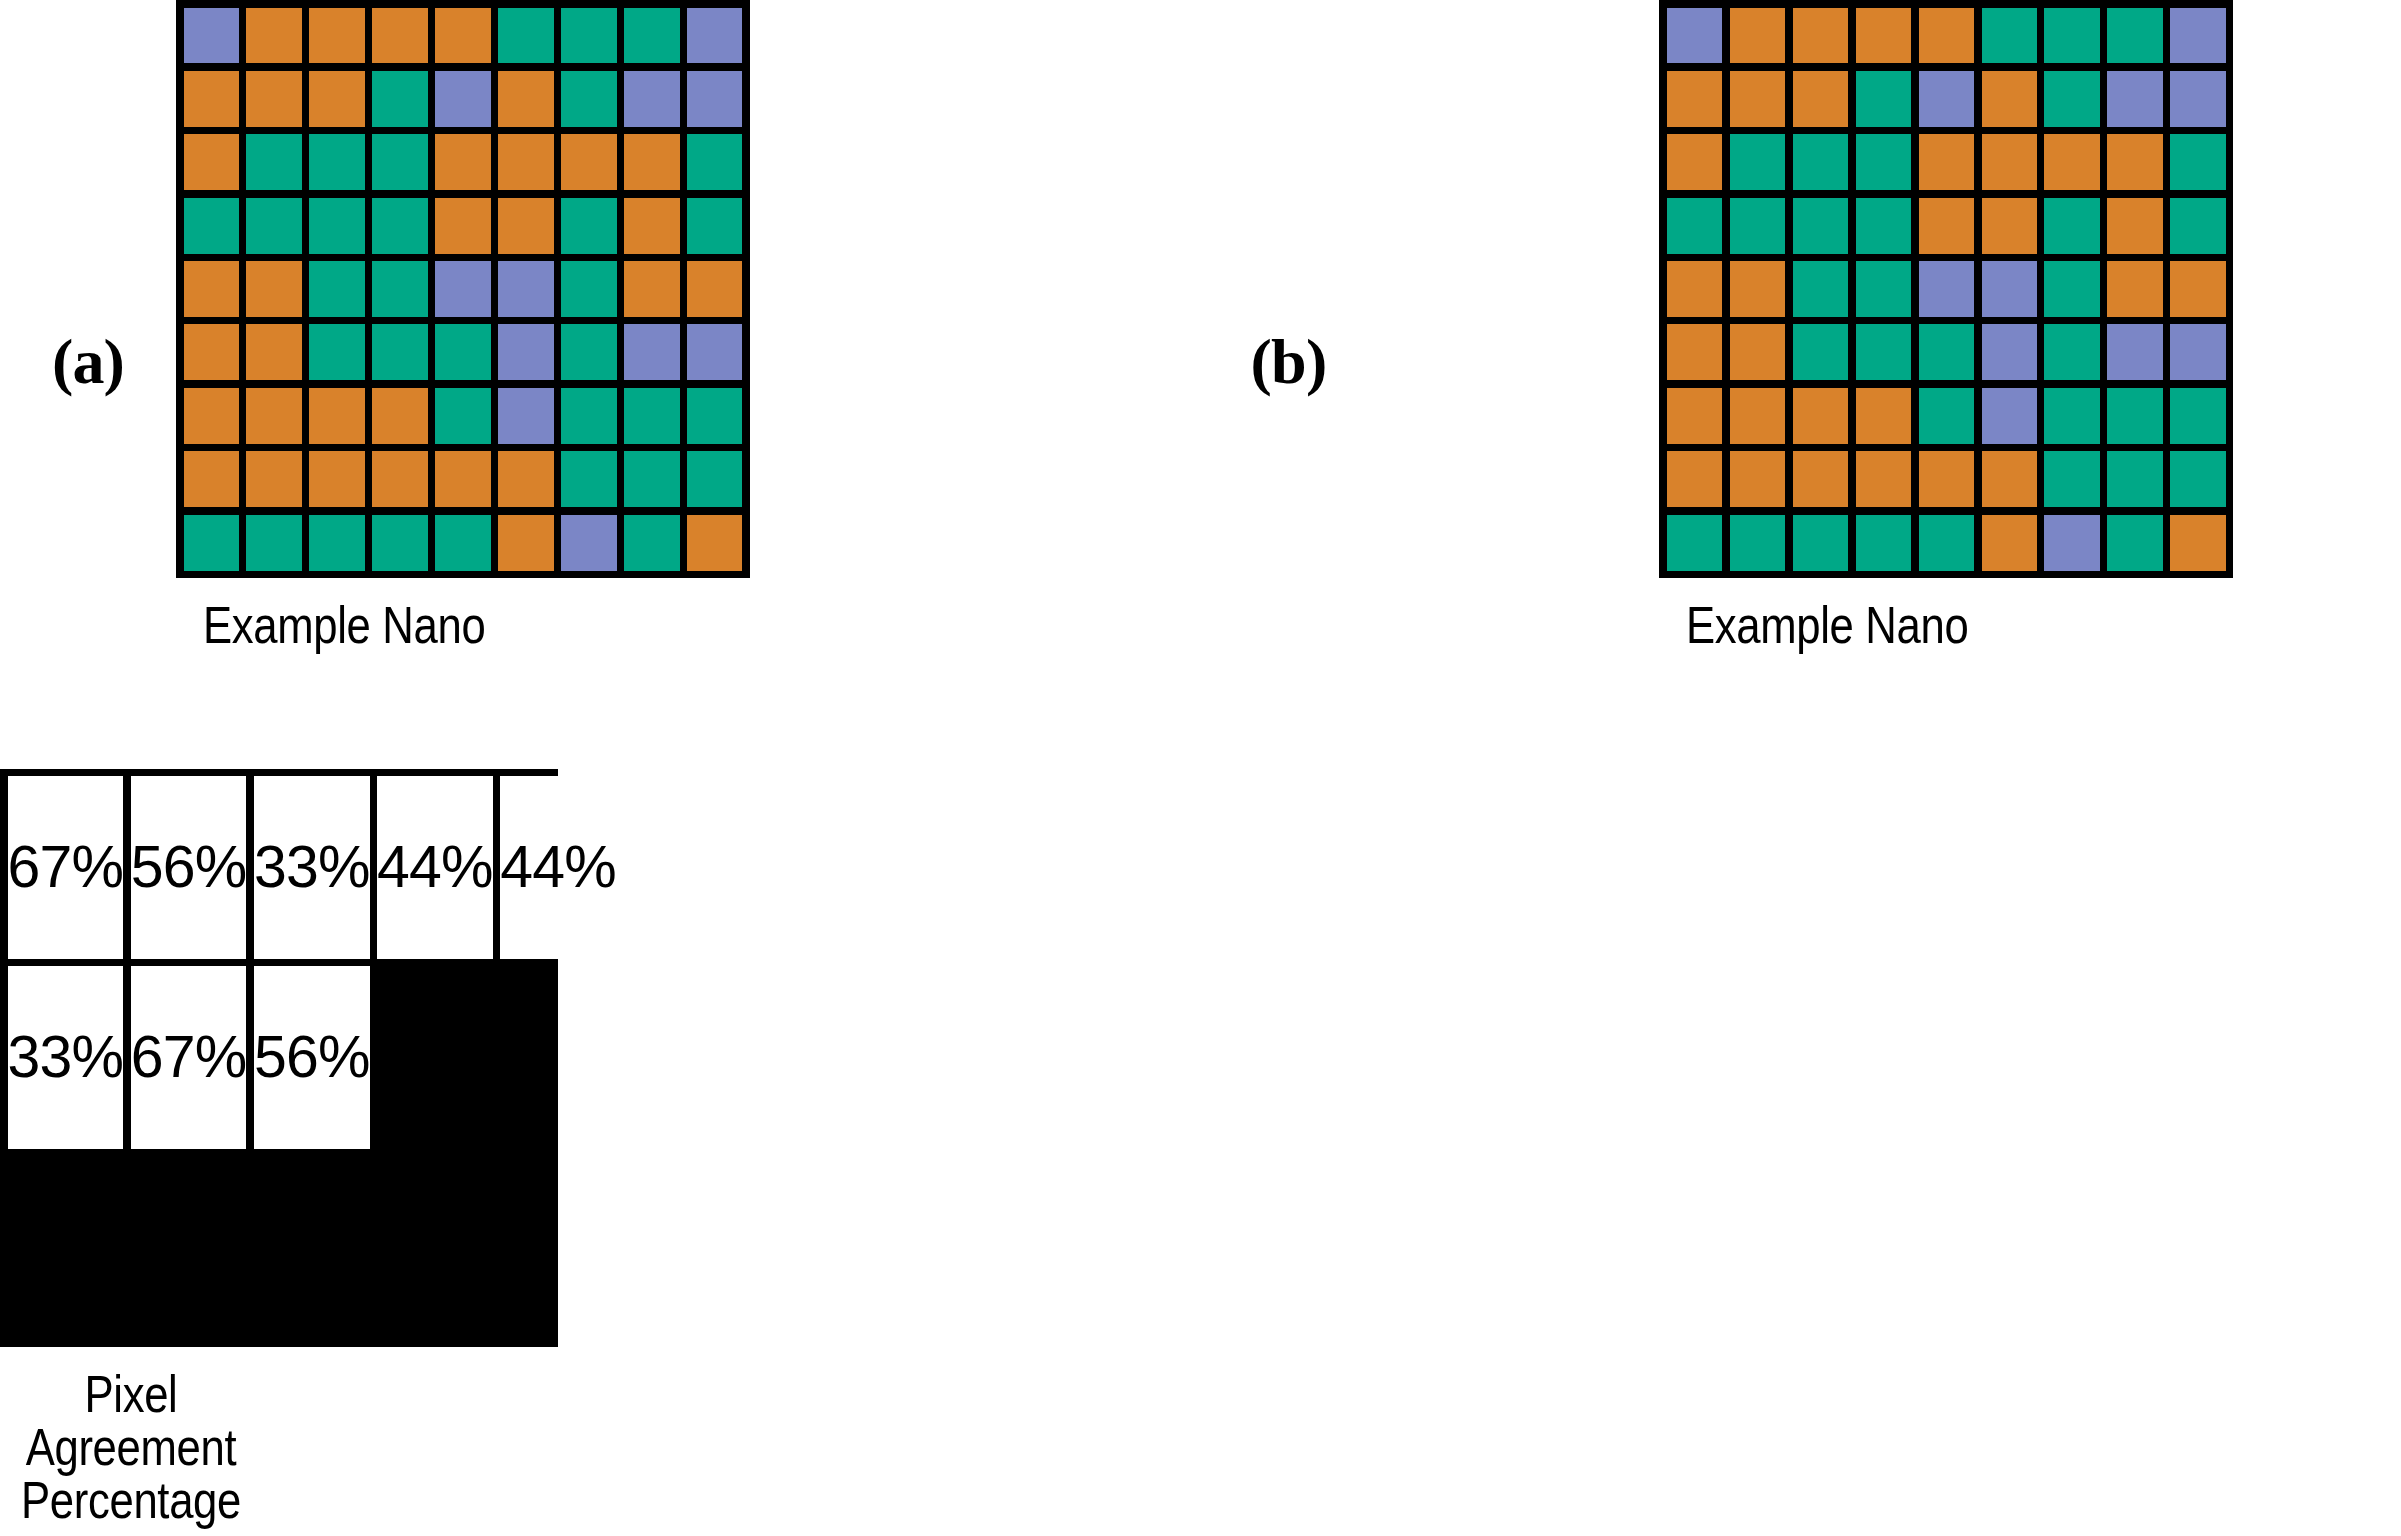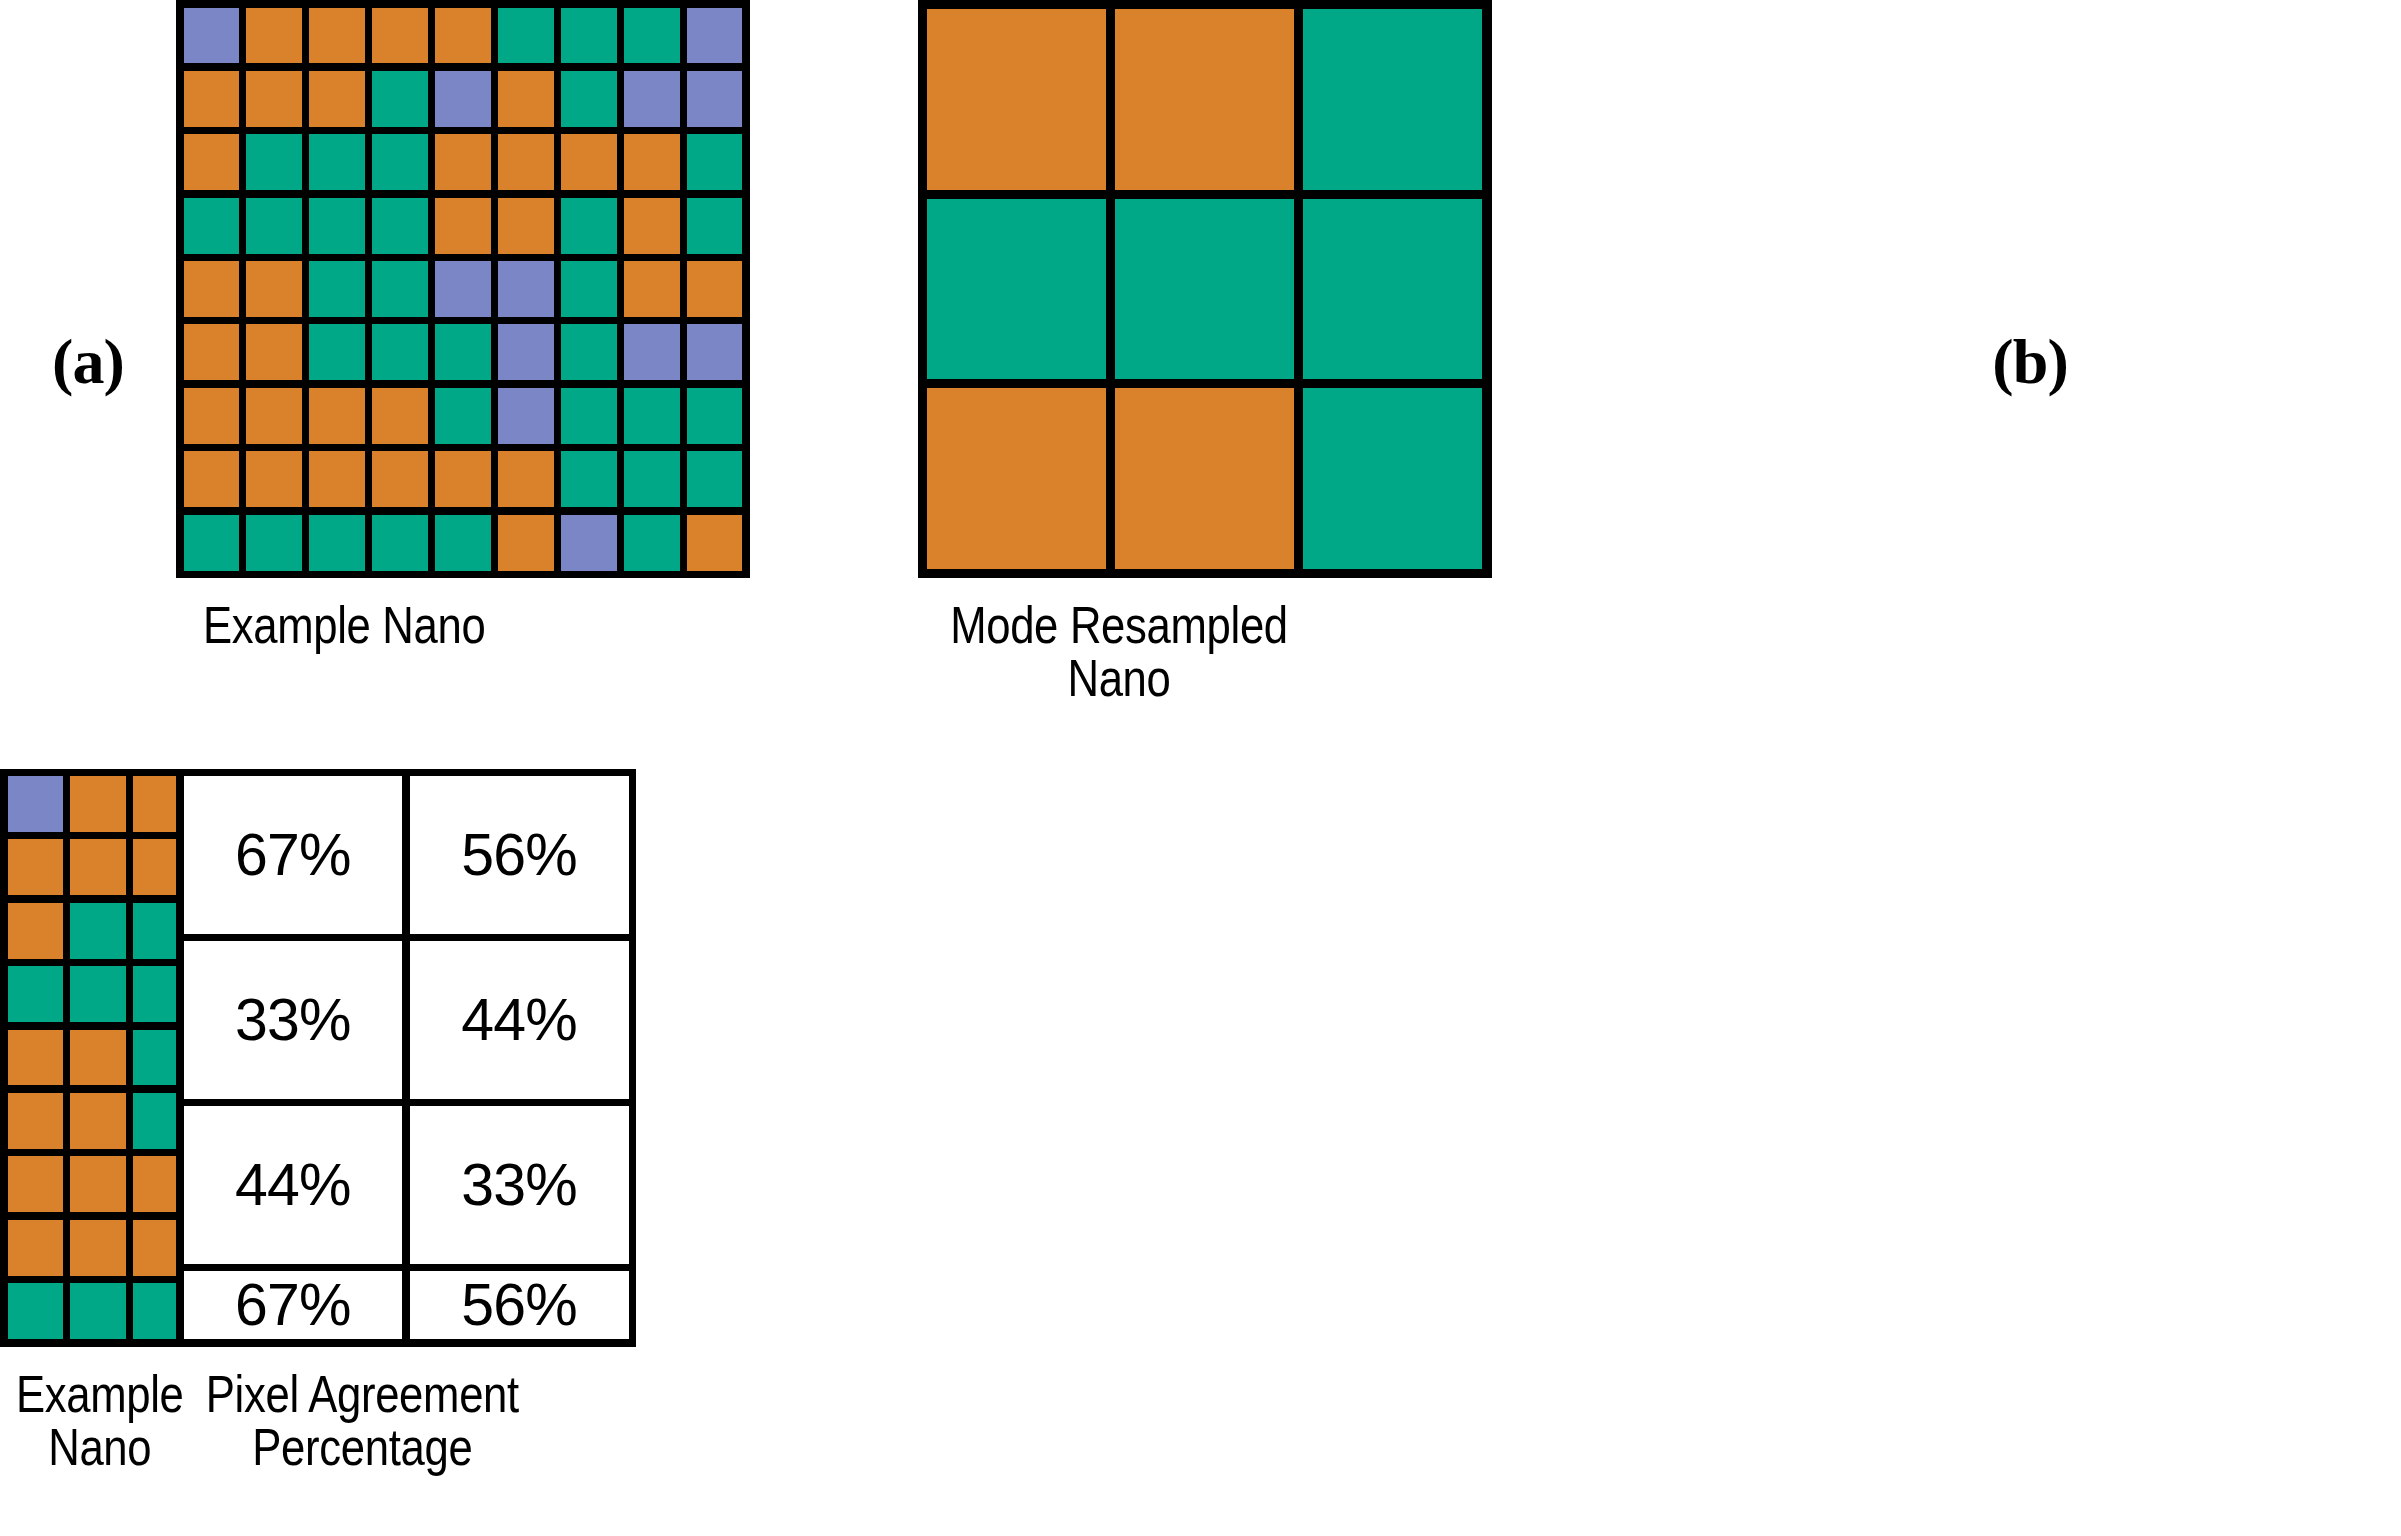--- a/index.html
+++ b/index.html
@@ -70,22 +70,22 @@
     padding:7.5px;
   }
   .grid.coarse{
     width:574px;height:578px;
     grid-template-columns:repeat(3,1fr);
     grid-template-rows:repeat(3,1fr);
     gap:9.2px;
     padding:9.2px;
   }
   .grid.table{
-    width:460px;height:578px;
-    grid-template-columns:repeat(2,1fr);
+    width:558px;height:578px;
+    grid-template-columns:repeat(5,1fr);
     grid-template-rows:repeat(3,1fr);
     gap:7.5px;
     padding:7.5px;
     background:#000;
   }
   .cell{display:block;}
   .cell.orange{background:#D9822B;}
   .cell.teal{background:#00A887;}
   .cell.purple{background:#7B86C6;}
   .cell.value{
@@ -188,37 +188,20 @@
           <div class="cell orange"></div>
           <div class="cell purple"></div>
           <div class="cell teal"></div>
           <div class="cell orange"></div>
         </div>
     </div>
     <div class="caption">Example Nano</div>
   </div>
 
 
-  <div class="panel">
-    <div class="panel-figure">
-      <div class="grid coarse" id="grid-mode-resampled">
-          <div class="cell orange"></div>
-          <div class="cell orange"></div>
-          <div class="cell teal"></div>
-          <div class="cell teal"></div>
-          <div class="cell teal"></div>
-          <div class="cell teal"></div>
-          <div class="cell orange"></div>
-          <div class="cell orange"></div>
-          <div class="cell teal"></div>
-        </div>
-    </div>
-    <div class="caption">Mode Resampled
-Nano</div>
-  </div>
 
   <div class="row-label">(b)</div>
 
 
   <div class="panel">
     <div class="panel-figure">
       <div class="grid fine" id="grid-example-nano-bottom">
           <div class="cell purple"></div>
           <div class="cell orange"></div>
           <div class="cell orange"></div>

